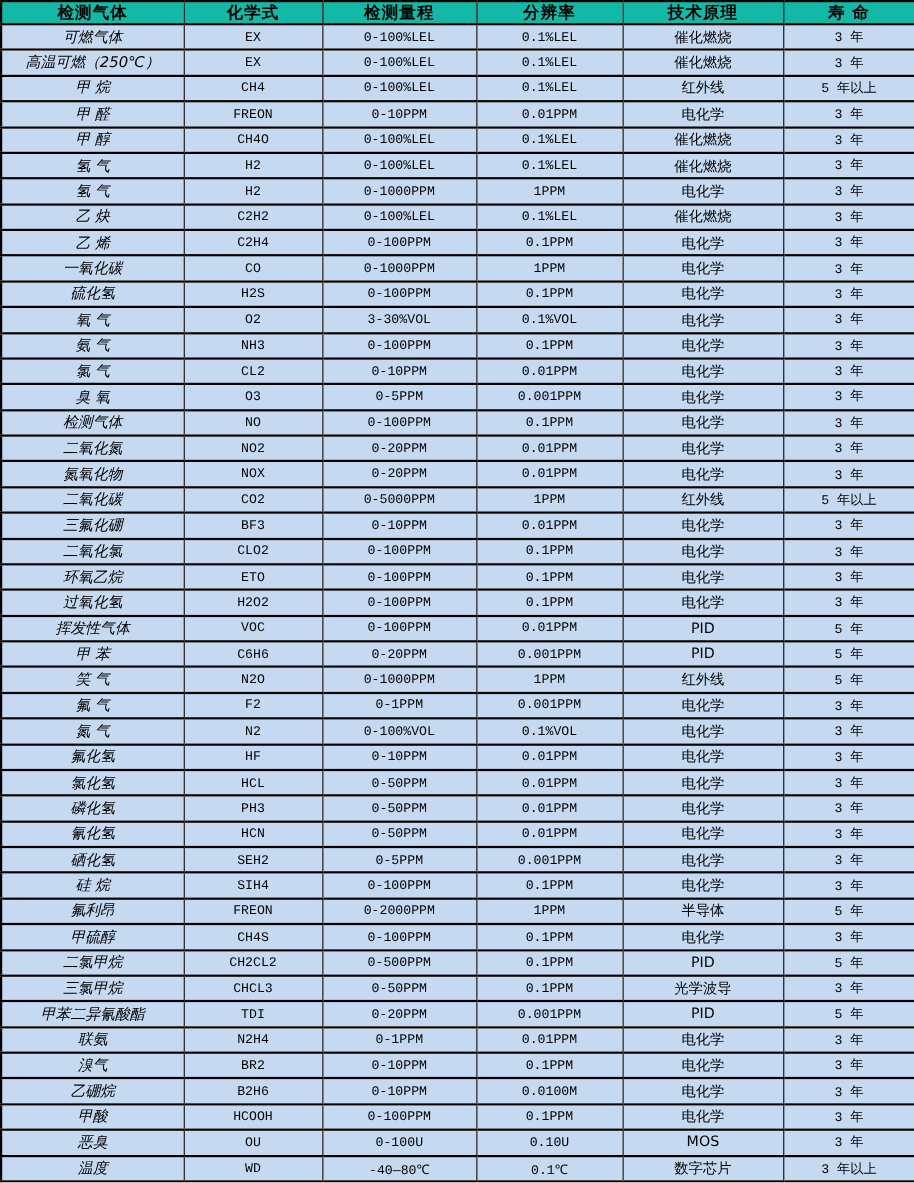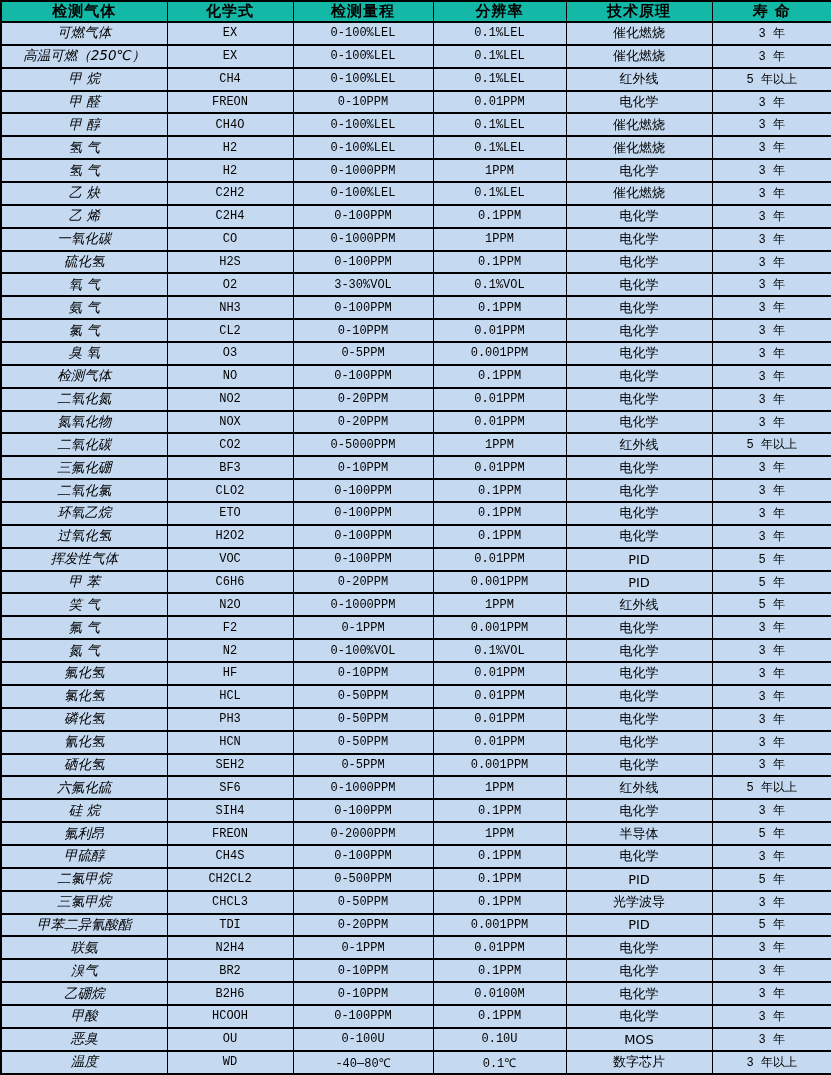--- a/index.html
+++ b/index.html
@@ -330,28 +330,20 @@
         </tr>
         <tr>
           <td class="c0">硒化氢</td>
           <td class="c1">SEH2</td>
           <td class="c2">0-5PPM</td>
           <td class="c3">0.001PPM</td>
           <td class="c4">电化学</td>
           <td class="c5">3 年</td>
         </tr>
         <tr>
-          <td class="c0">六氟化硫</td>
-          <td class="c1">SF6</td>
-          <td class="c2">0-1000PPM</td>
-          <td class="c3">1PPM</td>
-          <td class="c4">红外线</td>
-          <td class="c5">5 年以上</td>
-        </tr>
-        <tr>
           <td class="c0">硅 烷</td>
           <td class="c1">SIH4</td>
           <td class="c2">0-100PPM</td>
           <td class="c3">0.1PPM</td>
           <td class="c4">电化学</td>
           <td class="c5">3 年</td>
         </tr>
         <tr>
           <td class="c0">氟利昂</td>
           <td class="c1">FREON</td>

